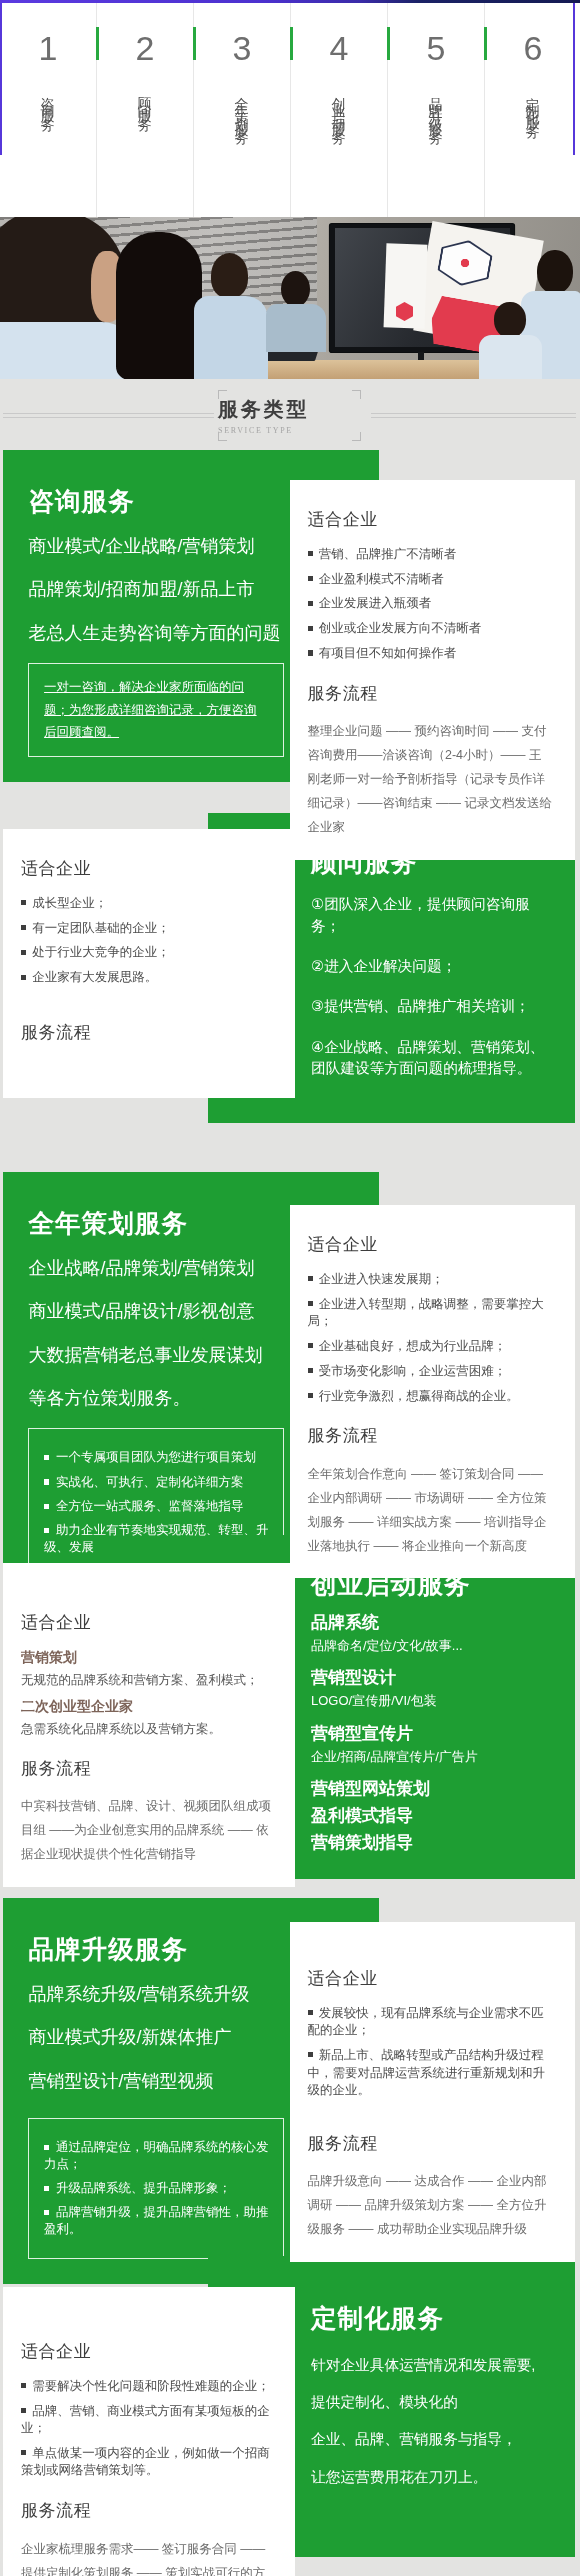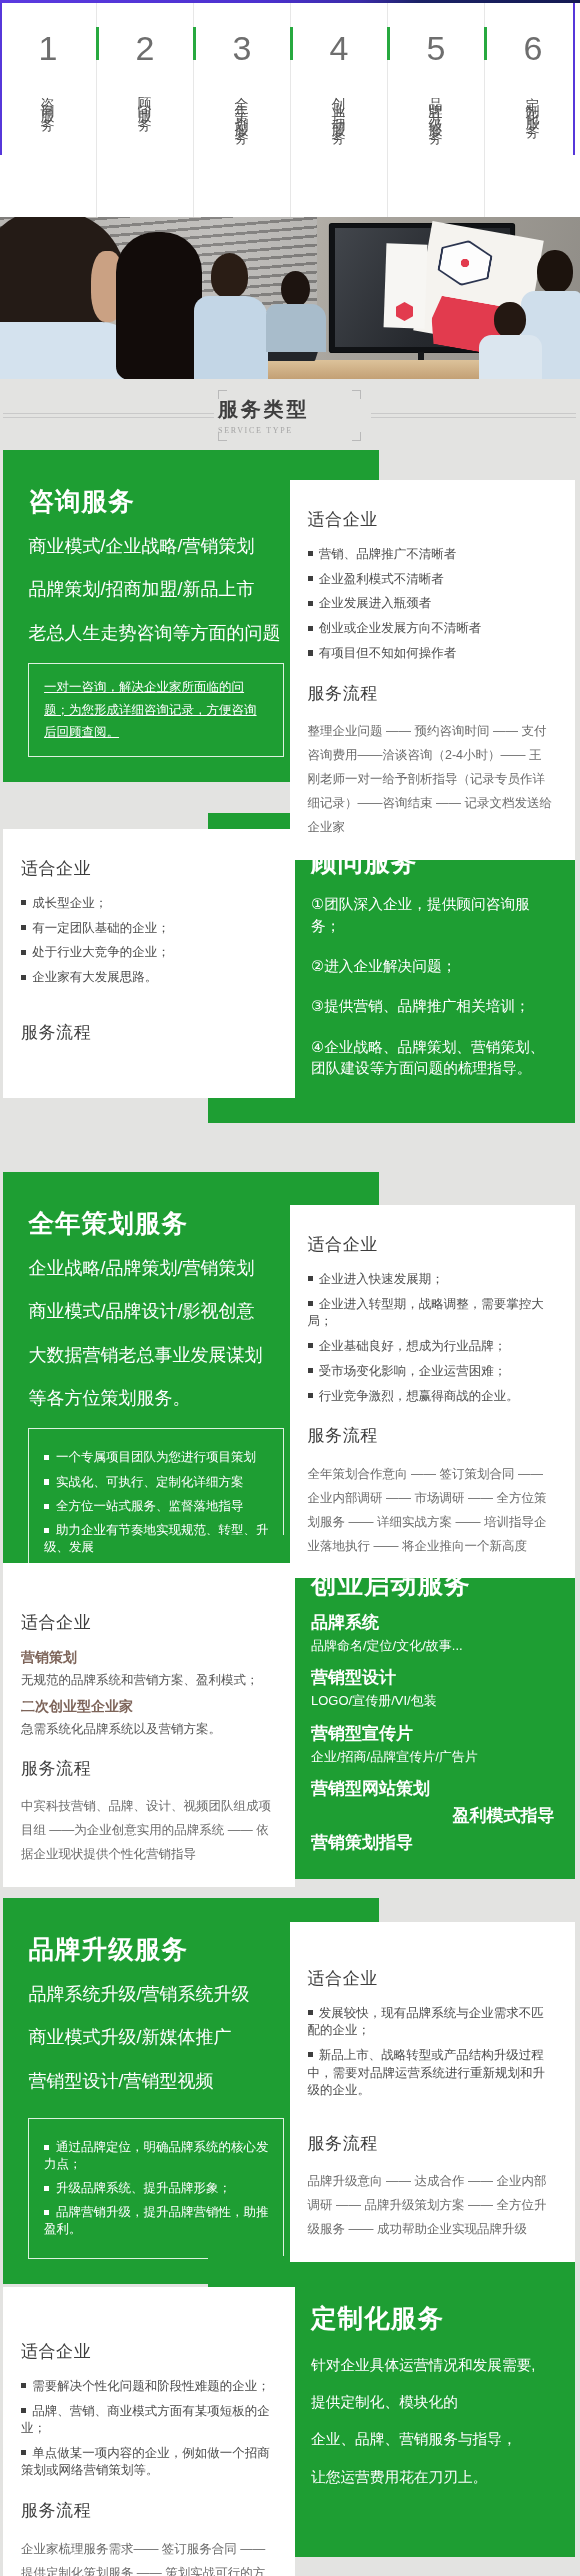--- a/index.html
+++ b/index.html
@@ -251,21 +251,21 @@
   <section>
     <div class="gbox gr" style="left:208px;top:1535px;width:367px;min-height:284px;">
       <h2 class="gtitle" style="margin-bottom:13.6px;">创业启动服务</h2>
       <h4 class="ggroup-h first">品牌系统</h4>
       <p class="ggroup-t">品牌命名/定位/文化/故事...</p>
       <h4 class="ggroup-h">营销型设计</h4>
       <p class="ggroup-t">LOGO/宣传册/VI/包装</p>
       <h4 class="ggroup-h">营销型宣传片</h4>
       <p class="ggroup-t">企业/招商/品牌宣传片/广告片</p>
       <h4 class="ggroup-h" style="margin-bottom:0;">营销型网站策划</h4>
-      <h4 class="ggroup-h" style="margin:6.8px 0 0;text-align:right;">盈利模式指导</h4>
+      <h4 class="ggroup-h" style="margin:6.8px 0 0;">盈利模式指导</h4>
       <h4 class="ggroup-h" style="margin:6.8px 0 0;">营销策划指导</h4>
     </div>
     <div class="wcard" style="left:3.4px;top:1563px;width:292px;min-height:301px;">
       <h3 class="h3" style="margin-top:20.4px;">适合企业</h3>
       <h4 class="wgroup-h">营销策划</h4>
       <p class="wgroup-t">无规范的品牌系统和营销方案、盈利模式；</p>
       <h4 class="wgroup-h">二次创业型企业家</h4>
       <p class="wgroup-t">急需系统化品牌系统以及营销方案。</p>
       <h3 class="h3 mt">服务流程</h3>
       <p class="flow">中宾科技营销、品牌、设计、视频团队组成项目组 ——为企业创意实用的品牌系统 —— 依据企业现状提供个性化营销指导</p>

